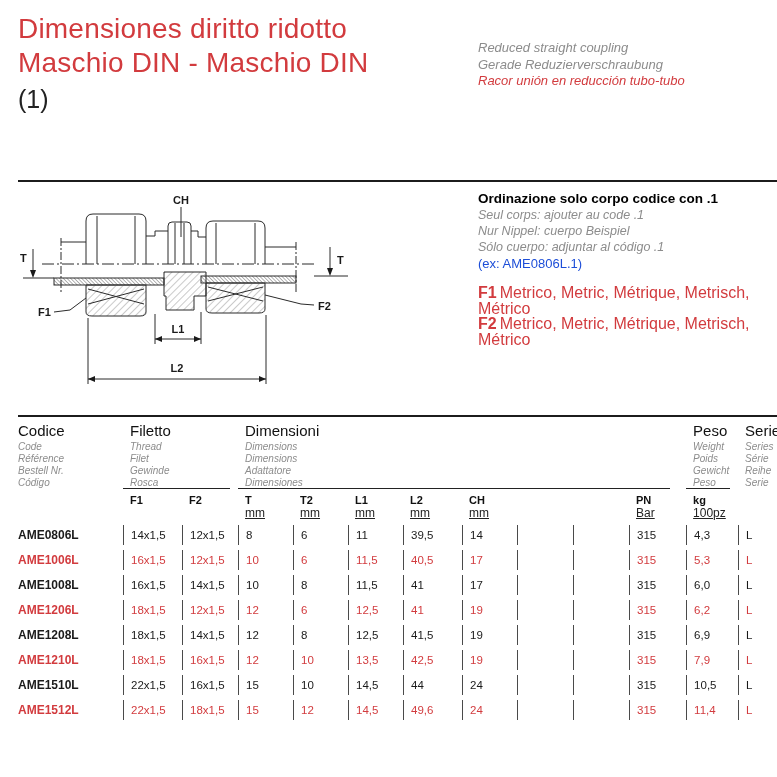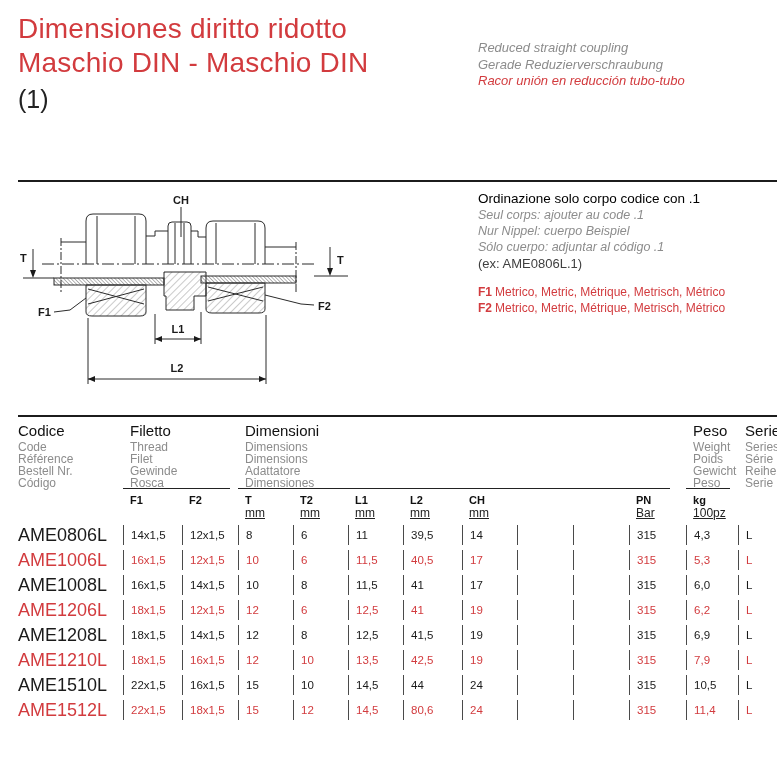--- a/index.html
+++ b/index.html
@@ -18,42 +18,42 @@
   .c-red  { color:var(--red); }
 
   .rule { position:absolute; left:18px; right:0; height:2px; background:#1c1c1c; }
   .rule-top   { top:180px; }
   .rule-table { top:415px; }
 
   .drawing { position:absolute; left:18px; top:192px; width:334px; height:206px; }
   .dlabel text { font-family:"Liberation Sans", sans-serif; font-size:11px; font-weight:bold; fill:#1a1a1a; }
 
   .order-block { position:absolute; left:478px; top:190px; width:294px; }
-  .ord-main { font-size:13.5px; line-height:17px; color:#000; }
+  .ord-main { font-size:13.5px; line-height:17px; color:#000;font-weight:bold; }
   .ord-it   { font-size:12.5px; line-height:16px; font-style:italic; color:var(--gray); }
-  .ord-ex   { font-size:13px;  line-height:17px; color:#404040; margin-bottom:13px; }
-  .fnote    { font-size:12px;  line-height:15.5px; color:var(--red); }
+  .ord-ex   { font-size:13px;  line-height:17px; color:#1d4ed8; margin-bottom:13px; }
+  .fnote    { font-size:16px;  line-height:15.5px; color:var(--red); }
   .fnote b  { font-weight:bold; margin-right:3px; }
 
   table.spec { position:absolute; left:18px; top:417px; width:763px; table-layout:fixed;
                border-collapse:separate; border-spacing:0 5px; }
   table.spec th { position:relative; vertical-align:top; text-align:left; font-weight:normal; padding:0; }
   .g-pad { padding-left:7px !important; }
   .gtitle { font-size:15px; line-height:17px; color:#111; margin-bottom:2px; }
-  .gsub   { font-size:12px; line-height:12px; color:var(--gray); }
+  .gsub   { font-size:10px; line-height:12px; font-style:italic; color:var(--gray); }
   .gline  { position:absolute; bottom:0; left:0; right:8px; border-bottom:1.5px solid #222; }
   .gline.wide { right:16px; }
   th.grow { height:66px; }
   tr.subrow th { height:26px; padding-left:7px; }
   tr.subrow th:first-child { padding-left:0; }
   .shl { font-size:11px; line-height:13px; font-weight:bold; color:#111; }
   .shu { font-size:12px; line-height:12px; color:#222;text-decoration:underline; }
   tbody td { height:20px; line-height:20px; font-size:11.5px; color:#1a1a1a;
              border-left:1px solid #4a4a4a; padding-left:7px; white-space:nowrap; overflow:hidden; }
-  tbody td.code { border-left:none; padding-left:0; font-weight:normal; font-size:18px; }
+  tbody td.code { border-left:none; padding-left:0; font-weight:bold; font-size:12px; }
   tbody tr.red td { color:var(--red); }
 </style>
 </head>
 <body style="--red: #d23b3e; --gray: #8c8c8c;">
 
 <div class="title-block">
   <h1><span>Dimensiones diritto ridotto</span><br><span>Maschio DIN - Maschio DIN</span></h1>
   <div class="title-note">(1)</div>
 </div>
 
@@ -367,21 +367,21 @@
     <td>10,5</td>
     <td>L</td>
   </tr>
       <tr class="red">
     <td class="code">AME1512L</td>
     <td>22x1,5</td>
     <td>18x1,5</td>
     <td>15</td>
     <td>12</td>
     <td>14,5</td>
-    <td>80,6</td>
+    <td>49,6</td>
     <td>24</td>
     <td></td>
     <td></td>
     <td>315</td>
     <td>11,4</td>
     <td>L</td>
   </tr>
     </tbody>
 </table>
 

